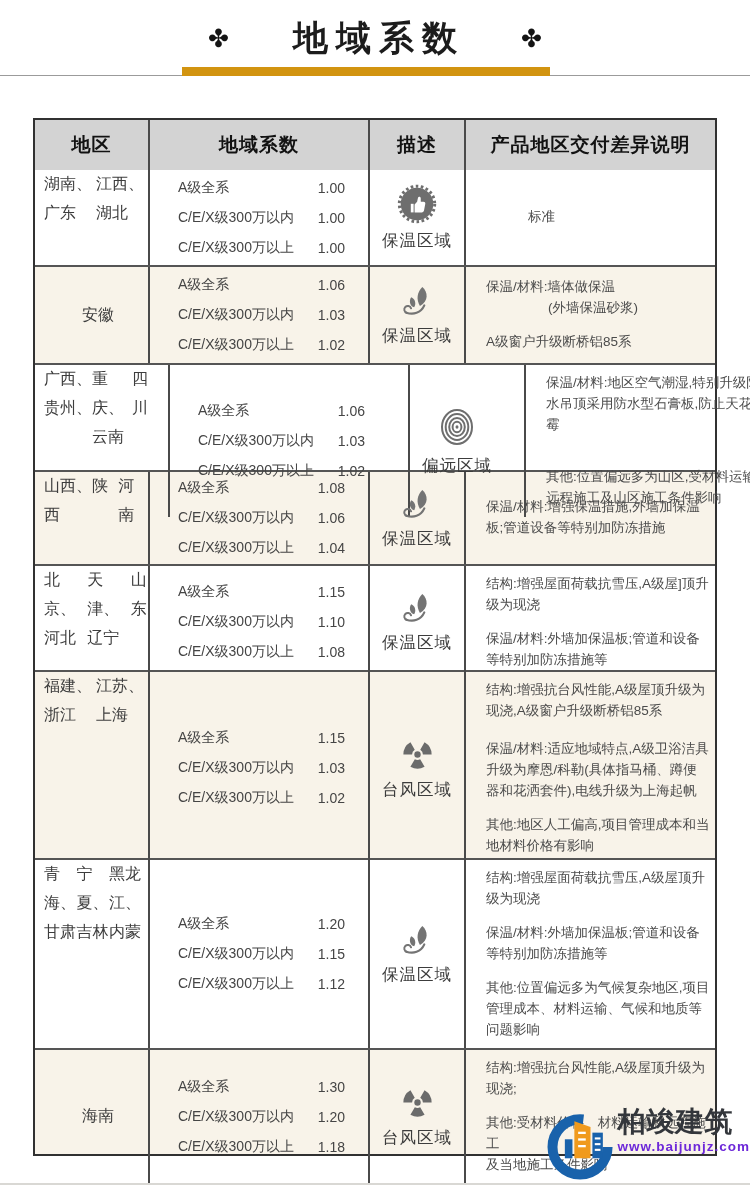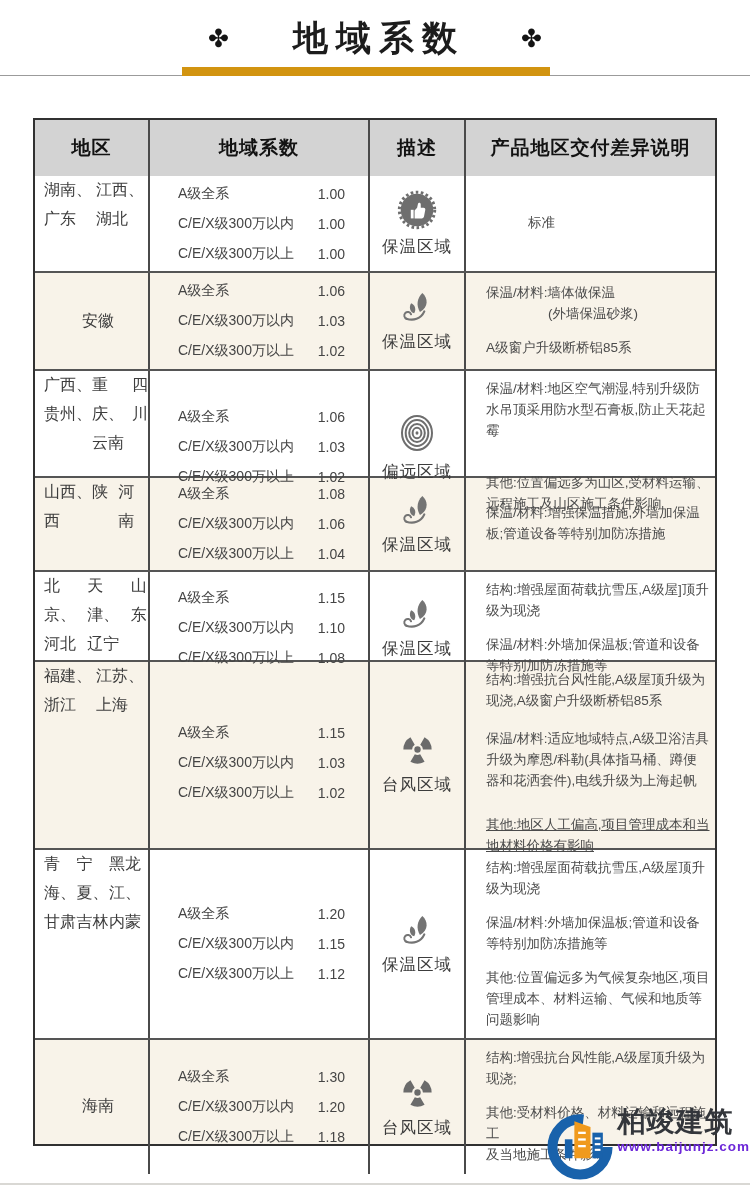--- a/index.html
+++ b/index.html
@@ -15,21 +15,21 @@
   .hline { position:absolute; top:75px; left:0; width:750px; height:1px; background:#9b9b9b; }
 
   
   .rtable { position:absolute; left:33px; top:118px; width:684px; border:2px solid #313131; background:#fff; }
   .trow { display:grid; grid-template-columns:113px 220px 96px 251px; }
   .trow + .trow { border-top:2px solid #555; }
   .trow.cream { background:#f8f3e9; }
   .cell { min-width:0; }
   .cell + .cell { border-left:2px solid #4a4a4a; }
 
-  .thead { height:56px; background:#d3d3d3; }
+  .thead { height:50px; background:#d3d3d3; }
   .hcell { display:flex; align-items:center; justify-content:center;
     font-size:19px; font-weight:bold; color:#121212; letter-spacing:1px; }
 
   .c-region { display:flex; flex-direction:row; justify-content:center;
     padding-left:9px; font-size:16px; color:#3d3d3d; line-height:1.8; }
   .c-region.single { padding-left:13px; align-items:center; }
 
   .c-coef { display:flex; flex-direction:column; justify-content:center; gap:12px;
     padding:6px 23px 6px 28px; }
   .cline { display:flex; align-items:center; font-size:14px; color:#454545; }
@@ -133,21 +133,21 @@
             </svg>
           </span>
       <span class="zlabel">保温区域</span>
     </div>
     <div class="cell c-notes">
           <div class="nline">保温/材料:墙体做保温</div>
           <div class="nline" style="padding-left: 62px;">(外墙保温砂浆)</div>
           <div class="nline" style="margin-top: 13px;">A级窗户升级断桥铝85系</div>
         </div>
   </div>
-      <div class="trow" style="height: 107px;">
+      <div class="trow" style="height: 107px; gap: 20px;">
     <div class="cell c-region">
           <div class="rline">广西、贵州、</div>
           <div class="rline">重庆、云南</div>
           <div class="rline">四川</div>
         </div>
     <div class="cell c-coef">
           <div class="cline">
             <span class="clabel">A级全系</span>
             <span class="cval">1.06</span>
           </div>
@@ -204,21 +204,21 @@
               <path d="M6.5 29.5c7 2.5 15 .5 18.5-7.5" stroke="#747474" stroke-width="2.2" fill="none" stroke-linecap="round"></path>
               <path d="M6.8 29.6a3.6 3.6 0 1 1 4.6-4.6" stroke="#747474" stroke-width="2" fill="none" stroke-linecap="round"></path>
             </svg>
           </span>
       <span class="zlabel">保温区域</span>
     </div>
     <div class="cell c-notes">
           <div class="nline">保温/材料:增强保温措施,外墙加保温板;管道设备等特别加防冻措施</div>
         </div>
   </div>
-      <div class="trow" style="height: 90px;">
+      <div class="trow" style="height: 106px;">
     <div class="cell c-region">
           <div class="rline">北京、河北</div>
           <div class="rline">天津、辽宁</div>
           <div class="rline">山东</div>
         </div>
     <div class="cell c-coef">
           <div class="cline">
             <span class="clabel">A级全系</span>
             <span class="cval">1.15</span>
           </div>
@@ -273,21 +273,21 @@
               <path d="M15.4 13.4 A5.3 5.3 0 0 1 20.6 13.4 L24.9 6.1 A13.7 13.7 0 0 0 11.1 6.1 Z" transform="rotate(180 18 18)"></path>
               <path d="M15.4 13.4 A5.3 5.3 0 0 1 20.6 13.4 L24.9 6.1 A13.7 13.7 0 0 0 11.1 6.1 Z" transform="rotate(300 18 18)"></path>
               <circle cx="18" cy="18" r="3.1"></circle>
             </svg>
           </span>
       <span class="zlabel">台风区域</span>
     </div>
     <div class="cell c-notes">
           <div class="nline">结构:增强抗台风性能,A级屋顶升级为现浇,A级窗户升级断桥铝85系</div>
           <div class="nline" style="margin-top: 17px;">保温/材料:适应地域特点,A级卫浴洁具升级为摩恩/科勒(具体指马桶、蹲便器和花洒套件),电线升级为上海起帆</div>
-          <div class="nline" style="margin-top: 23px; text-decoration: underline;">其他:地区人工偏高,项目管理成本和当地材料价格有影响</div>
+          <div class="nline" style="margin-top: 13px;">其他:地区人工偏高,项目管理成本和当地材料价格有影响</div>
         </div>
   </div>
       <div class="trow" style="height: 190px;">
     <div class="cell c-region">
           <div class="rline">青海、甘肃</div>
           <div class="rline">宁夏、吉林</div>
           <div class="rline">黑龙江、内蒙</div>
         </div>
     <div class="cell c-coef">
           <div class="cline">

